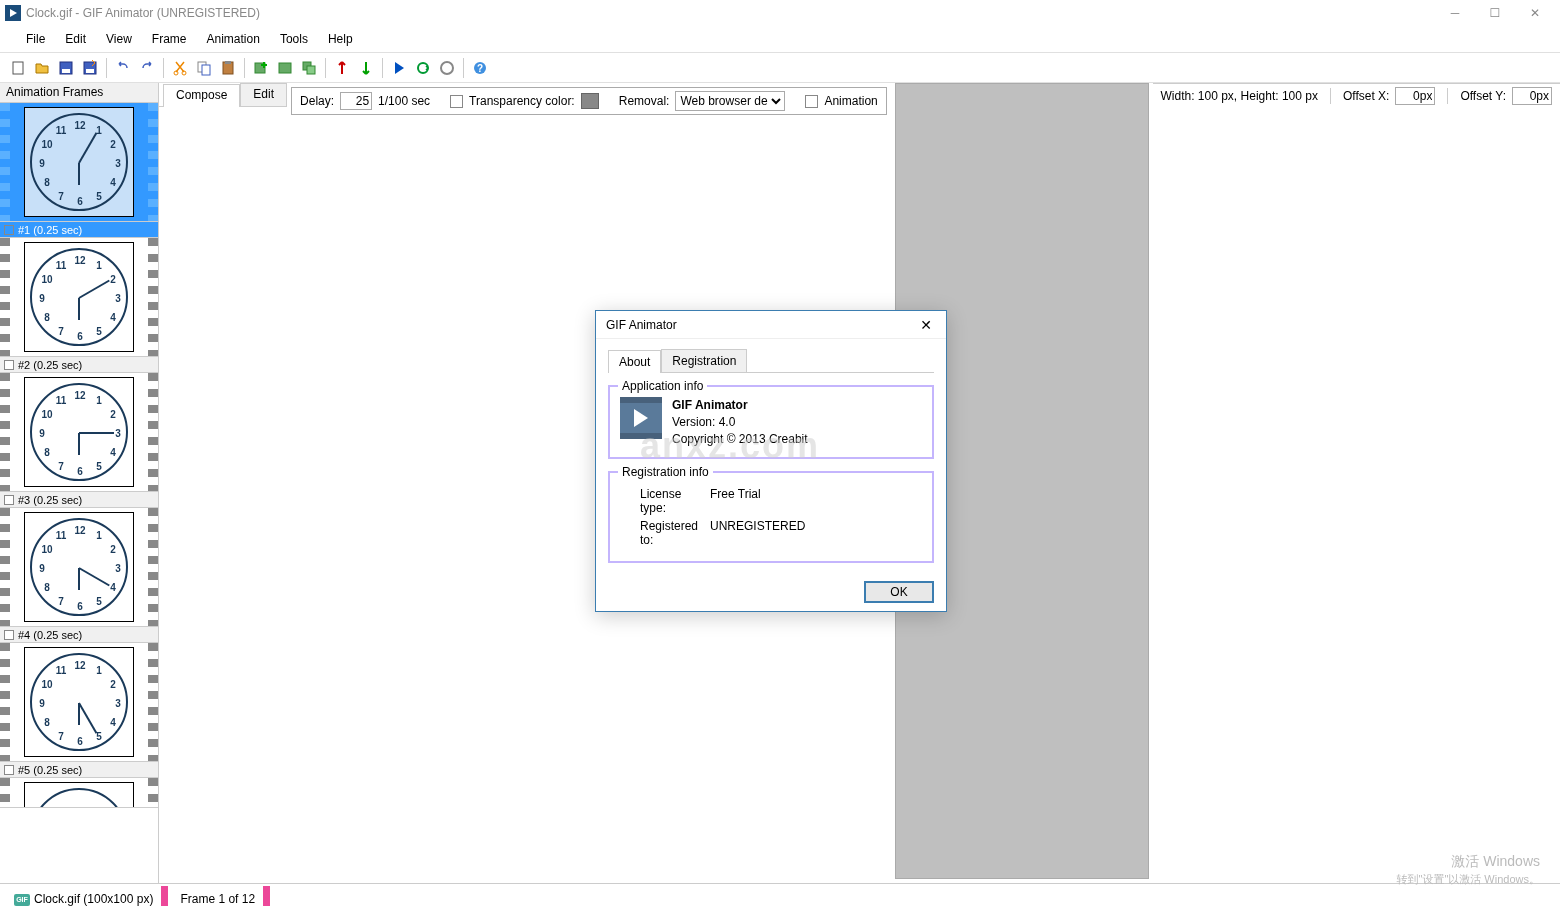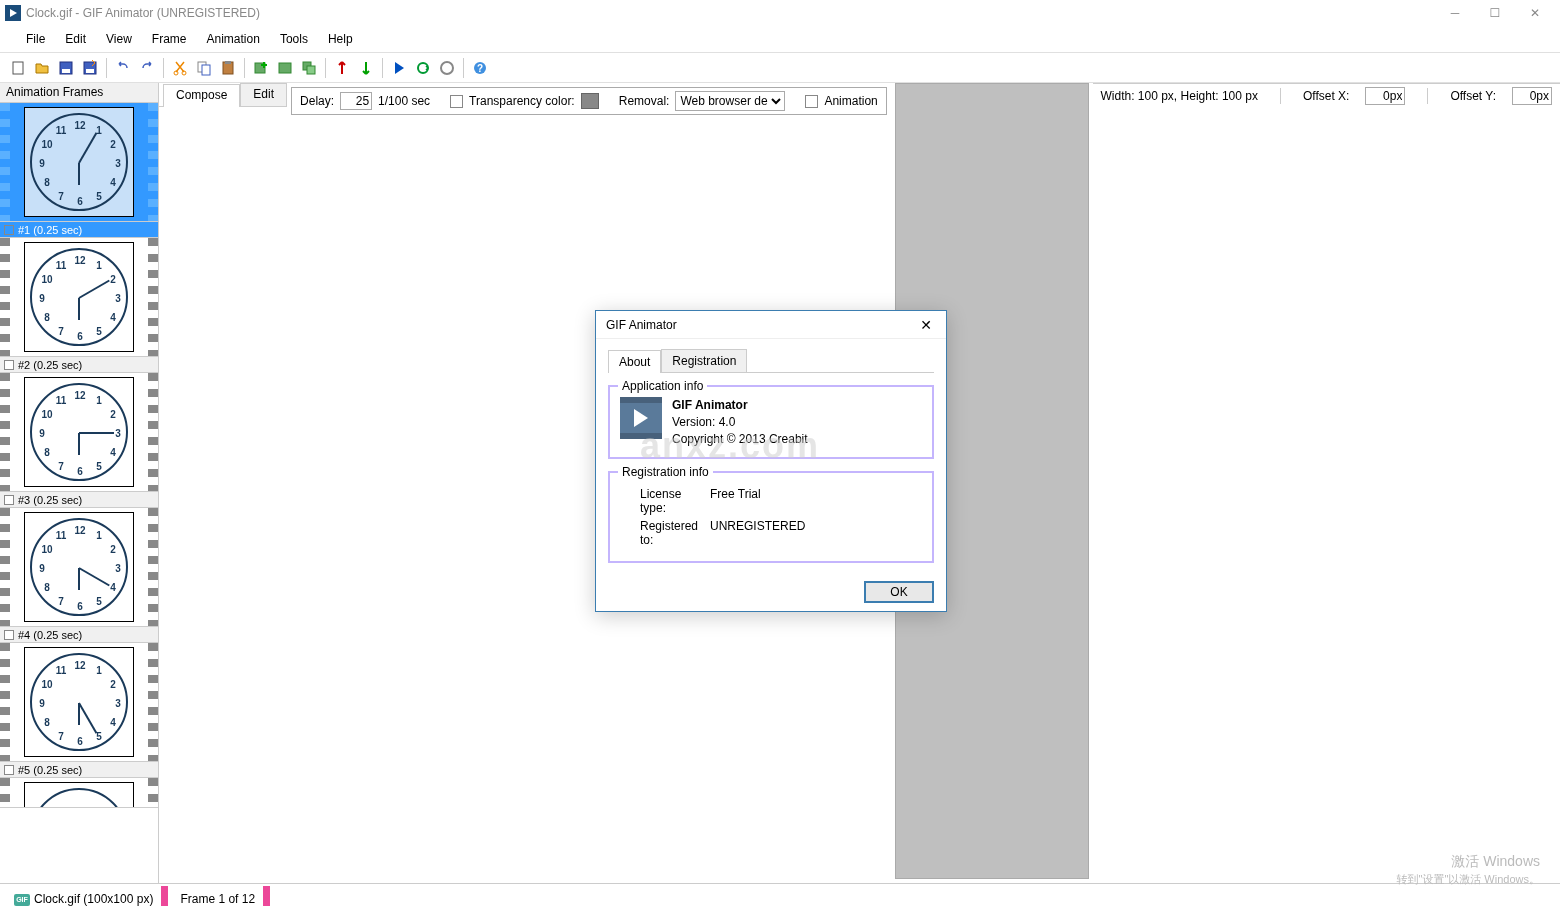--- a/index.html
+++ b/index.html
@@ -46,21 +46,21 @@
 .tabs { height: 24px; display: flex; background: #fff; border-bottom: 1px solid #ccc; padding-left: 4px; }
 .tab { padding: 3px 12px; border: 1px solid #ccc; border-bottom: none; background: #f0f0f0; font-size: 12px; margin-right: 0; }
 .tab.active { background: #fff; position: relative; top: 1px; }
 .propbar { height: 28px; display: flex; align-items: center; padding: 0 8px; border: 1px solid #aaa; margin: 4px; gap: 6px; font-size: 12px; background:#fff; }
 .propbar input[type=text] { width: 32px; height: 18px; border: 1px solid #aaa; text-align: right; padding: 0 2px; font-size: 12px; }
 .propbar .chk { width: 13px; height: 13px; border: 1px solid #888; background: #fff; display: inline-block; }
 .propbar .swatch { width: 18px; height: 16px; background: #888; border: 1px solid #666; }
 .propbar select { height: 20px; border: 1px solid #aaa; font-size: 12px; background:#fff; width: 110px; }
 .canvas { flex: 1; background: #bfbfbf; margin: 0 4px 4px 4px; border: 1px solid #aaa; }
 
-.editor-status { height: 24px; border-top: 1px solid #ccc; display: flex; align-items: center; padding: 0 8px; font-size: 12px; gap: 16px; background:#fff; }
+.editor-status { height: 24px; border-top: 1px solid #ccc; display: flex; align-items: center; padding: 0 8px; font-size: 12px; gap: 6px; background:#fff; }
 .editor-status .sep2 { width: 1px; height: 16px; background: #ccc; margin: 0 6px; }
 .editor-status input { width: 40px; height: 18px; border: 1px solid #aaa; text-align: right; font-size: 12px; padding: 0 2px; }
 
 .statusbar { height: 24px; border-top: 1px solid #ccc; display: flex; align-items: center; padding: 0 6px; font-size: 12px; gap: 4px; background:#fff; }
 .statusbar .cell { border-right: 7px solid #ec4899; padding: 0 8px; height: 20px; display: flex; align-items: flex-end; }
 .statusbar .giftag { width: 16px; height: 12px; background: #4a9; font-size: 7px; color: #fff; font-weight: bold; text-align: center; line-height: 12px; margin-right:4px; border-radius:2px; }
 
 .dialog { position: absolute; left: 595px; top: 310px; width: 352px; background: #fff; border: 1px solid #3b7db0; box-shadow: 0 4px 20px rgba(0,0,0,0.2); }
 .dialog .dtitle { height: 28px; background: #fff; display: flex; align-items: center; padding: 0 10px; font-size: 12px; color: #000; border-bottom: 1px solid #eee; }
 .dialog .dtitle .close { margin-left: auto; width: 20px; height: 20px; display: flex; align-items: center; justify-content: center; font-size: 14px; }

